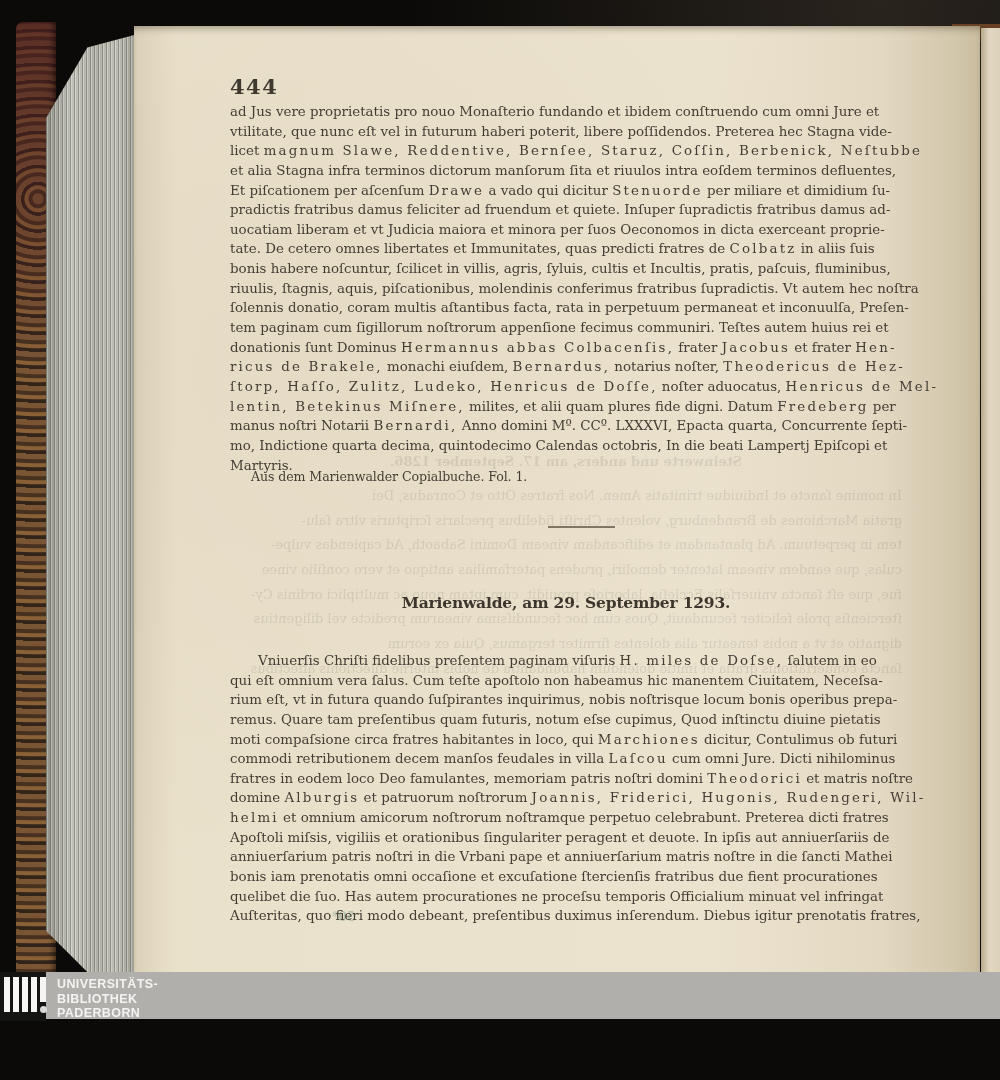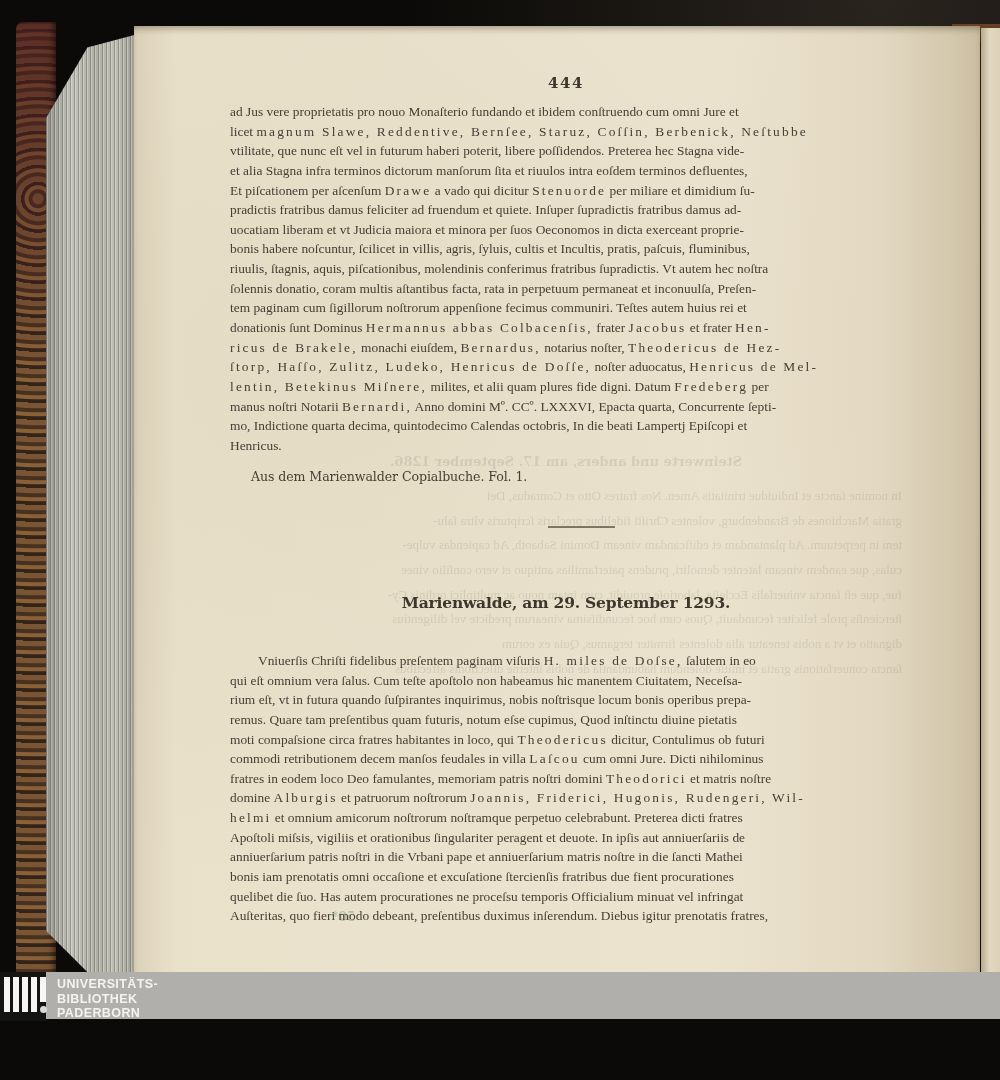--- a/index.html
+++ b/index.html
@@ -39,25 +39,25 @@
       radial-gradient(ellipse at 25% 35%, rgba(120,100,60,.05), rgba(0,0,0,0) 60%),
       linear-gradient(90deg, #dcd2ba 0%, #eae1cb 5%, #ece3cf 68%, #e3d9c2 88%, #d3c7ac 97%, #c9bc9f 100%);
     box-shadow: inset 0 7px 9px -6px rgba(60,50,30,.55), inset 0 -6px 8px -6px rgba(60,50,30,.4);
     color:#443d34;
   }
   .sliver{
     position:absolute;left:981px;top:28px;width:19px;height:968px;
     background:linear-gradient(90deg,#b7a98c 0%,#e2d8c1 45%,#dcd1b8 100%);
   }
   .pagenum{
-    position:absolute;left:96px;top:48px;width:672px;text-align:center;
-    font-weight:bold;font-size:15px;letter-spacing:1.5px;color:#3e382f;
+    position:absolute;left:96px;top:48px;width:672px;text-align:left;
+    font-weight:bold;font-size:21px;letter-spacing:1.5px;color:#3e382f;
   }
   .doc{position:absolute;left:96px;width:690px;font-size:13.4px;}
-  .doc .line{white-space:nowrap;line-height:19.65px;height:19.65px;font-family:Liberation Serif, serif;}
+  .doc .line{white-space:nowrap;line-height:19.65px;height:19.65px;}
   .sp{letter-spacing:2.2px;}
   .doc1{top:76px;}
   .doc2{top:625px;}
   .doc2 .line:first-child{text-indent:28px;}
   .source{
     position:absolute;left:117px;top:443px;
     font-size:12.6px;font-weight:normal;letter-spacing:-.1px;color:#453e34;white-space:nowrap;
   }
   .rule{
     position:absolute;left:414px;top:500px;width:67px;height:2px;
@@ -127,53 +127,54 @@
         <div class="line"><span>ſtercienſis prole feliciter fecundauit, Quos cum hoc fecundiſsima vinearum predicte vel diligentius</span></div>
         <div class="line"><span>dignatio et vt a nobis teneatur alia dolentes firmiter tergamus, Quia ex eorum</span></div>
         <div class="line"><span>ſancta conuerſationis gratia et imitie dolendum habundantia de nobis interne dilectionis affectibus</span></div>
       </div>
     <div class="bleed-mark">50*</div>
 
     <div class="pagenum">444</div>
 
     <div class="doc doc1">
         <div class="line"><span>ad Jus vere proprietatis pro nouo Monaſterio fundando et ibidem conſtruendo cum omni Jure et</span></div>
+        <div class="line"><span>vtilitate, que nunc eſt vel in futurum haberi poterit, libere poſſidendos.  Preterea hec Stagna vide-</span></div>
         <div class="line"><span>licet </span><span class="sp">magnum Slawe, Reddentive, Bernſee, Staruz, Coſſin, Berbenick, Neſtubbe</span></div>
-        <div class="line"><span>vtilitate, que nunc eſt vel in futurum haberi poterit, libere poſſidendos.  Preterea hec Stagna vide-</span></div>
         <div class="line"><span>et alia Stagna infra terminos dictorum manſorum ſita et riuulos intra eoſdem terminos defluentes,</span></div>
         <div class="line"><span>Et piſcationem per aſcenſum </span><span class="sp">Drawe</span><span> a vado qui dicitur </span><span class="sp">Stenuorde</span><span> per miliare et dimidium ſu-</span></div>
         <div class="line"><span>pradictis fratribus damus feliciter ad fruendum et quiete.  Inſuper ſupradictis fratribus damus ad-</span></div>
         <div class="line"><span>uocatiam liberam et vt Judicia maiora et minora per ſuos Oeconomos in dicta exerceant proprie-</span></div>
+        <div class="line"><span>tate.  De cetero omnes libertates et Immunitates, quas predicti fratres de </span><span class="sp">Colbatz</span><span> in aliis ſuis</span></div>
         <div class="line"><span>bonis habere noſcuntur, ſcilicet in villis, agris, ſyluis, cultis et Incultis, pratis, paſcuis, fluminibus,</span></div>
         <div class="line"><span>riuulis, ſtagnis, aquis, piſcationibus, molendinis conferimus fratribus ſupradictis.  Vt autem hec noſtra</span></div>
         <div class="line"><span>ſolennis donatio, coram multis aſtantibus facta, rata in perpetuum permaneat et inconuulſa, Preſen-</span></div>
         <div class="line"><span>tem paginam cum ſigillorum noſtrorum appenſione fecimus communiri.  Teſtes autem huius rei et</span></div>
         <div class="line"><span>donationis ſunt Dominus </span><span class="sp">Hermannus abbas Colbacenſis,</span><span> frater </span><span class="sp">Jacobus</span><span> et frater </span><span class="sp">Hen-</span></div>
         <div class="line"><span class="sp">ricus de Brakele,</span><span> monachi eiuſdem,  </span><span class="sp">Bernardus,</span><span>  notarius noſter,  </span><span class="sp">Theodericus de Hez-</span></div>
         <div class="line"><span class="sp">ſtorp, Haſſo, Zulitz, Ludeko, Henricus de Doſſe,</span><span> noſter aduocatus, </span><span class="sp">Henricus de Mel-</span></div>
         <div class="line"><span class="sp">lentin, Betekinus Miſnere,</span><span> milites, et alii quam plures fide digni.  Datum </span><span class="sp">Fredeberg</span><span> per</span></div>
         <div class="line"><span>manus noſtri Notarii </span><span class="sp">Bernardi,</span><span> Anno domini Mº. CCº. LXXXVI, Epacta quarta, Concurrente ſepti-</span></div>
         <div class="line"><span>mo, Indictione quarta decima, quintodecimo Calendas octobris, In die beati Lampertj Epiſcopi et</span></div>
-        <div class="line"><span>Henricus.</span></div>
+        <div class="line"><span>Martyris.</span></div>
       </div>
 
     <div class="source">Aus dem Marienwalder Copialbuche.  Fol. 1.</div>
 
     <div class="rule"></div>
 
     <div class="heading">
         <div class="line"><span>Marienwalde, am 29. September 1293.</span></div>
       </div>
 
     <div class="doc doc2">
         <div class="line"><span>Vniuerſis Chriſti fidelibus preſentem paginam viſuris </span><span class="sp">H. miles de Doſse,</span><span> ſalutem in eo</span></div>
         <div class="line"><span>qui eſt omnium vera ſalus.  Cum teſte apoſtolo non habeamus hic manentem Ciuitatem, Neceſsa-</span></div>
         <div class="line"><span>rium eſt, vt in futura quando ſuſpirantes inquirimus, nobis noſtrisque locum bonis operibus prepa-</span></div>
         <div class="line"><span>remus.  Quare tam preſentibus quam futuris, notum eſse cupimus, Quod inſtinctu diuine pietatis</span></div>
-        <div class="line"><span>moti compaſsione circa fratres habitantes in loco, qui </span><span class="sp">Theodericus</span><span> dicitur, Contulimus ob futuri</span></div>
+        <div class="line"><span>moti compaſsione circa fratres habitantes in loco, qui </span><span class="sp">Marchiones</span><span> dicitur, Contulimus ob futuri</span></div>
         <div class="line"><span>commodi retributionem decem manſos feudales in villa </span><span class="sp">Laſcou</span><span> cum omni Jure.  Dicti nihilominus</span></div>
         <div class="line"><span>fratres in eodem loco Deo famulantes, memoriam patris noſtri domini </span><span class="sp">Theodorici</span><span> et matris noſtre</span></div>
         <div class="line"><span>domine </span><span class="sp">Alburgis</span><span> et patruorum noſtrorum </span><span class="sp">Joannis, Friderici, Hugonis, Rudengeri, Wil-</span></div>
         <div class="line"><span class="sp">helmi</span><span> et omnium amicorum noſtrorum noſtramque perpetuo celebrabunt.  Preterea dicti fratres</span></div>
         <div class="line"><span>Apoſtoli miſsis, vigiliis et orationibus ſingulariter peragent et deuote.  In ipſis aut anniuerſariis de</span></div>
         <div class="line"><span>anniuerſarium patris noſtri in die Vrbani pape et anniuerſarium matris noſtre in die ſancti Mathei</span></div>
         <div class="line"><span>bonis iam prenotatis omni occaſione et excuſatione ſtercienſis fratribus due fient procurationes</span></div>
         <div class="line"><span>quelibet die ſuo.  Has autem procurationes ne proceſsu temporis Officialium minuat vel infringat</span></div>
         <div class="line"><span>Auſteritas, quo fieri modo debeant, preſentibus duximus inſerendum.  Diebus igitur prenotatis fratres,</span></div>
       </div>

